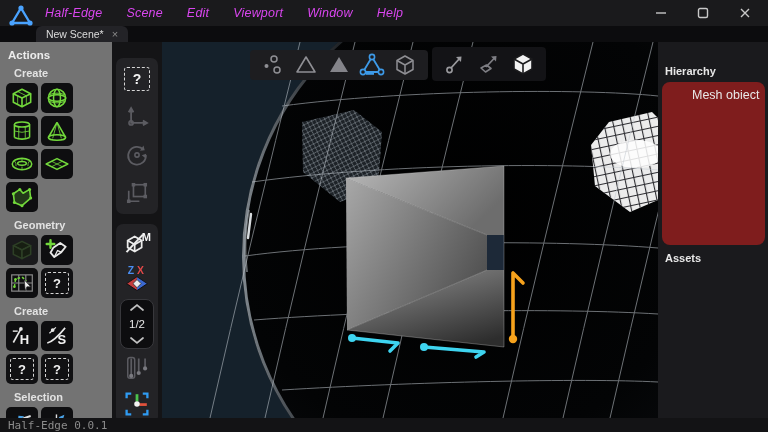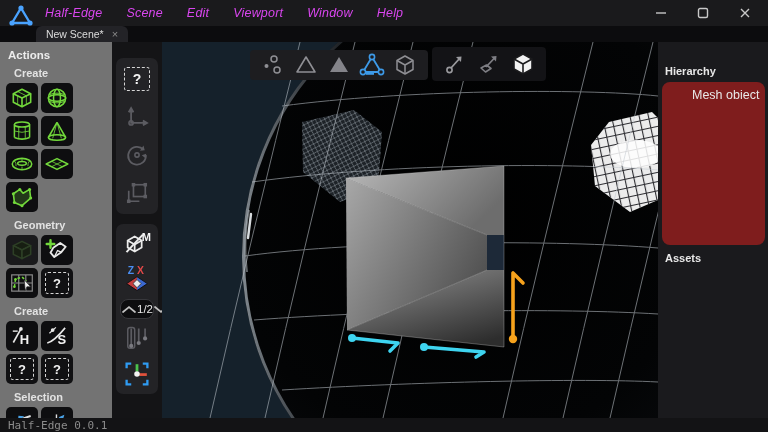--- a/index.html
+++ b/index.html
@@ -42,21 +42,21 @@
 
   
   #toolcol { position:absolute; left:112px; top:0; width:50px; height:376px; background:#141416; }
   .toolpanel { position:absolute; left:4px; width:42px; background:#232326; border-radius:7px;
                display:flex; flex-direction:column; align-items:center; }
   #toolpanel-1 { top:16px; padding:6px 0; gap:8px; }
   #toolpanel-2 { top:182px; padding:5px 0; gap:5px; }
   .tbtn { width:34px; height:30px; display:flex; align-items:center; justify-content:center; }
   .qmark.small { width:26px; height:24px; font-size:14px; }
   #stepper { width:34px; background:#0d0d0f; border:1px solid #38383c; border-radius:8px;
-             display:flex; flex-direction:row; align-items:center; }
+             display:flex; flex-direction:column; align-items:center; }
   .step-btn { width:34px; height:15px; display:flex; align-items:center; justify-content:center; }
   #stepper-value { color:#e8e8e8; font-size:11.5px; padding:3px 0; }
 
   
   #viewport { position:absolute; left:162px; top:0; width:496px; height:376px; background:#15212b; }
   #vp-toolbar-a { position:absolute; left:88px; top:8px; width:178px; height:30px;
                   background:#1d1d20; border-radius:4px; display:flex; align-items:center;
                   justify-content:space-around; padding:0 6px; z-index:4; }
   #vp-toolbar-b { position:absolute; left:270px; top:5px; width:114px; height:34px;
                   background:#131316; border-radius:4px; display:flex; align-items:center;

